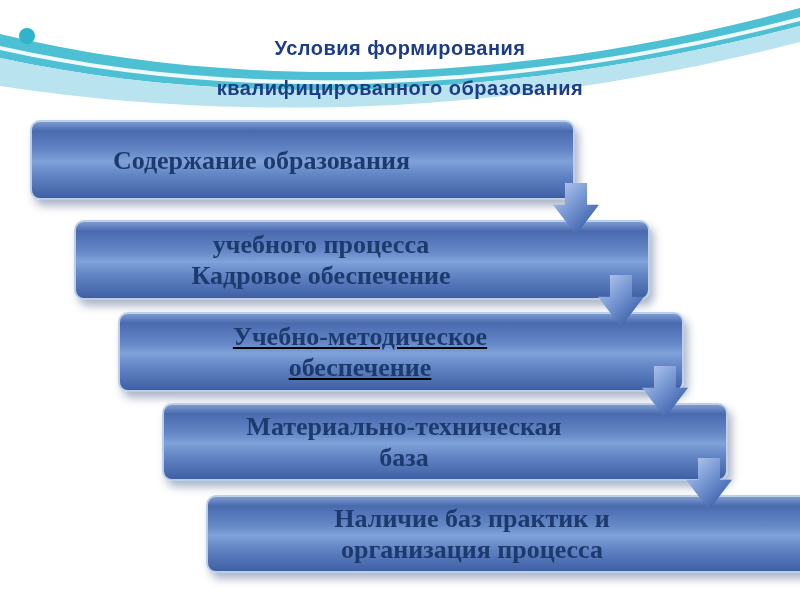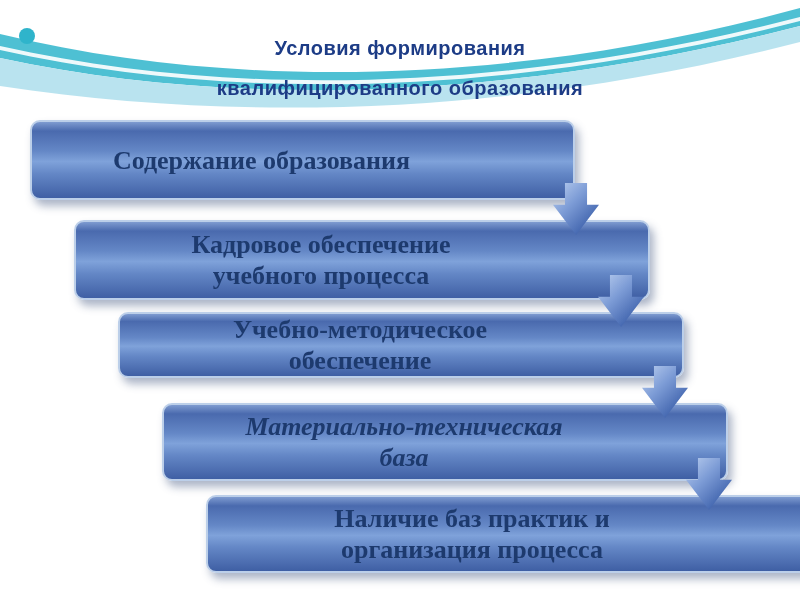--- a/index.html
+++ b/index.html
@@ -69,22 +69,22 @@
     position: absolute;
     z-index: 5;
     width: 46px;
     height: 52px;
     background: linear-gradient(135deg, #bcd0f0 0%, #7d9cd6 40%, #3a5ea9 85%, #2d4c93 100%);
     clip-path: polygon(26% 0, 74% 0, 74% 42%, 100% 42%, 50% 100%, 0 42%, 26% 42%);
     filter: drop-shadow(3px 3px 3px rgba(50, 70, 110, 0.5));
   }
   .box1 { left: 30px;  top: 120px; width: 545px; height: 80px; }
   .box2 { left: 74px;  top: 220px; width: 576px; height: 80px; }
-  .box3 { left: 118px; top: 312px; width: 566px; height: 66px; }
-  .box4 { left: 162px; top: 403px; width: 566px; height: 78px; font-style: italic; }
+  .box3 { left: 118px; top: 312px; width: 566px; height: 80px; text-decoration: underline; }
+  .box4 { left: 162px; top: 403px; width: 566px; height: 78px; }
   .box5 { left: 206px; top: 495px; width: 614px; height: 78px; }
   .arrow1 { left: 553px; top: 183px; }
   .arrow2 { left: 598px; top: 275px; }
   .arrow3 { left: 642px; top: 366px; }
   .arrow4 { left: 686px; top: 458px; }
 </style>
 </head>
 <body>
 
 <div class="slide">
@@ -102,22 +102,22 @@
   </div>
 
   <div class="box box1">
     <div class="box-line">Содержание образования</div>
     <div class="box-line"></div>
   </div>
 
   <div class="arrow arrow1"></div>
 
   <div class="box box2">
+    <div class="box-line">учебного процесса</div>
     <div class="box-line">Кадровое обеспечение</div>
-    <div class="box-line">учебного процесса</div>
   </div>
 
   <div class="arrow arrow2"></div>
 
   <div class="box box3">
     <div class="box-line">Учебно-методическое</div>
     <div class="box-line">обеспечение</div>
   </div>
 
   <div class="arrow arrow3"></div>

